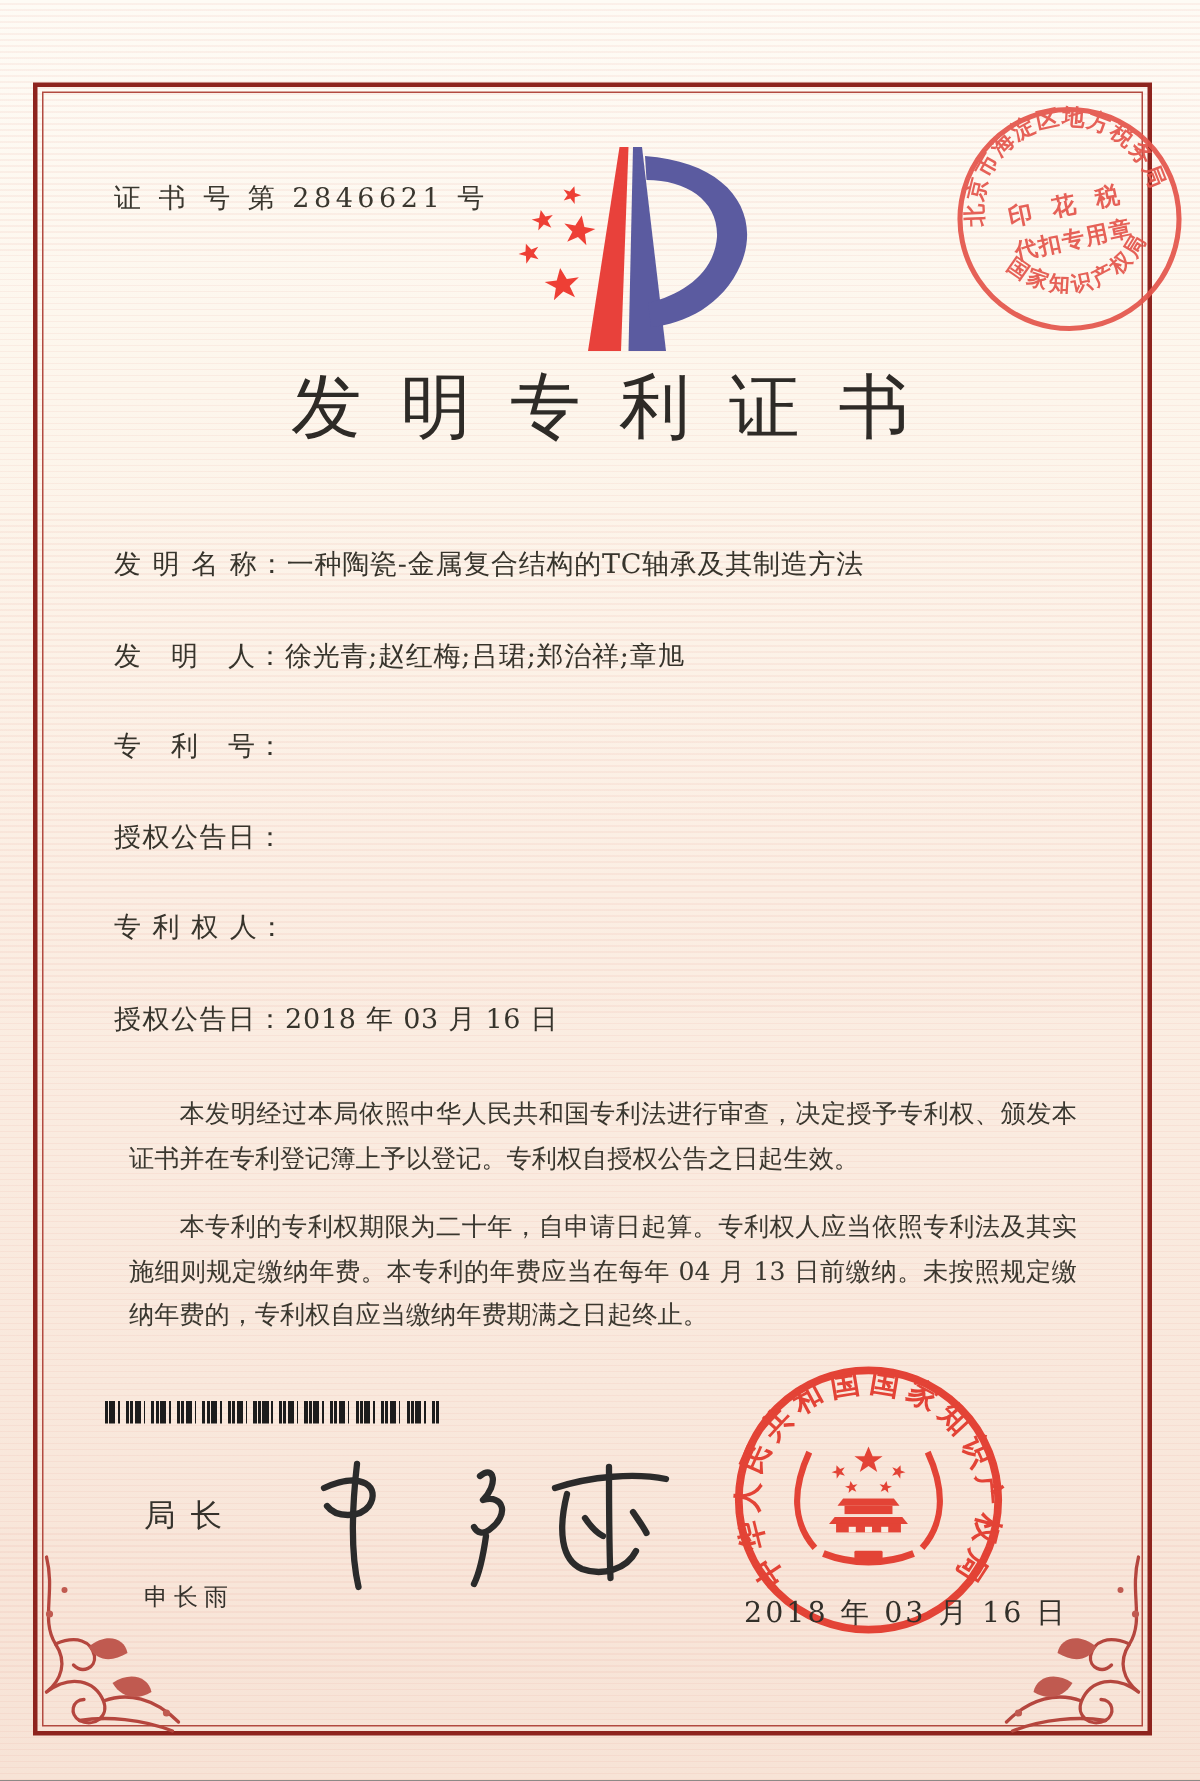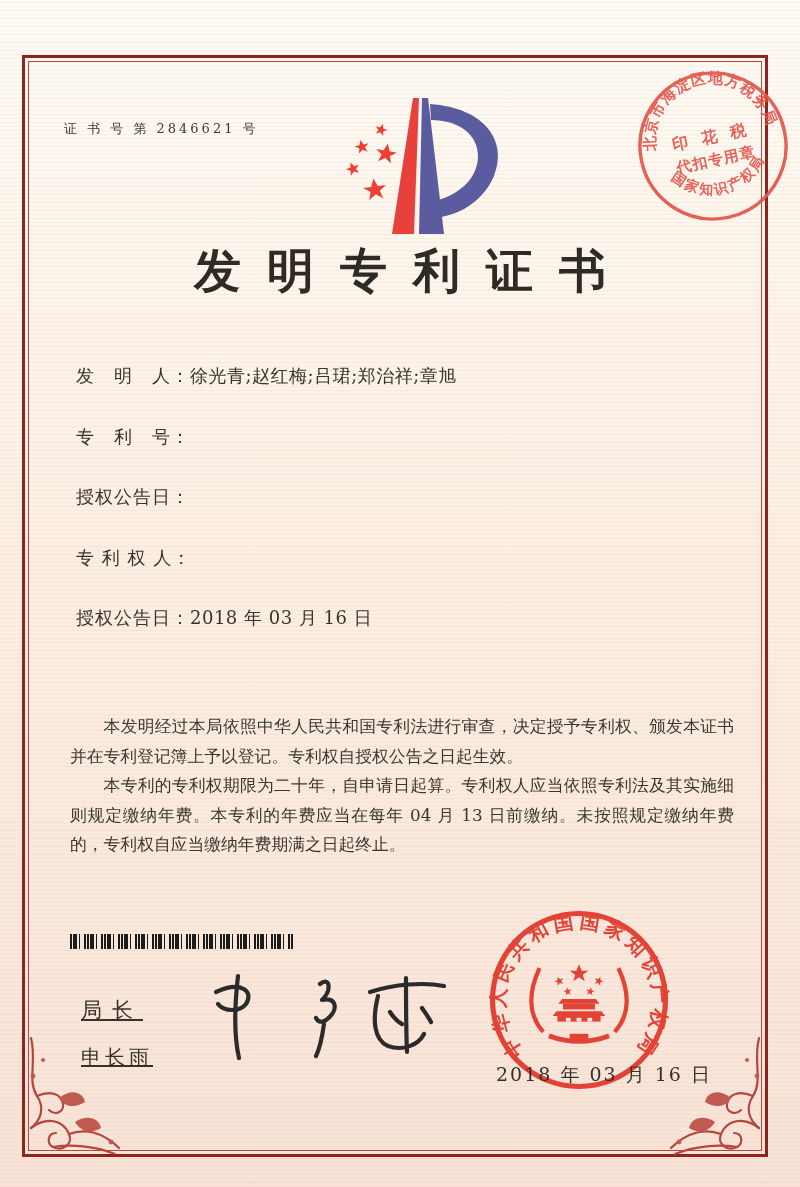--- a/index.html
+++ b/index.html
@@ -12,45 +12,45 @@
   }
   
   .frame-outer{position:absolute;left:22px;top:55px;width:746px;height:1102px;
     border:3px solid #8e241e;box-sizing:border-box;}
   .frame-inner{position:absolute;left:3px;top:3px;right:3px;bottom:3px;
     border:1px solid #b24a40;}
   .corner{position:absolute;width:120px;height:120px;}
   .corner.bl{left:-2px;bottom:-2px;}
   .corner.br{right:-2px;bottom:-2px;transform:scaleX(-1);}
   
-  .cert-no{position:absolute;left:64px;top:120px;font-size:13px;letter-spacing:3px;color:#3a372f;}
+  .cert-no{position:absolute;left:76px;top:120px;font-size:18px;letter-spacing:3px;color:#3a372f;}
   .logo{position:absolute;left:318px;top:90px;width:200px;height:148px;}
   .tax-stamp{position:absolute;left:633px;top:66px;width:160px;height:160px;transform:rotate(-12deg);opacity:.92;}
   .title{position:absolute;left:0;right:0;top:240px;text-align:center;
-    font-size:47px;font-weight:700;letter-spacing:26px;text-indent:26px;color:#2e2b27;}
+    font-size:47px;font-weight:400;letter-spacing:26px;text-indent:26px;color:#2e2b27;}
   
   .fields{position:absolute;left:76px;top:364px;width:660px;}
   .field{height:60.5px;font-size:18px;display:flex;align-items:flex-start;color:#37342c;}
   .field .lab{white-space:pre;letter-spacing:1px;}
   .field .val{letter-spacing:.5px;}
   
   .body-text{position:absolute;left:70px;top:712px;width:664px;font-size:16.8px;
     line-height:29.6px;text-align:justify;color:#3a372f;}
-  .body-text p{margin:0;text-indent:2em;}
+  .body-text p{margin:16px;text-indent:2em;}
   
   .barcode{position:absolute;left:70px;top:934px;width:223px;height:15px;
     background:repeating-linear-gradient(90deg,
       #1c1c1c 0 2px, rgba(0,0,0,0) 2px 3px,
       #1c1c1c 3px 7px, rgba(0,0,0,0) 7px 9px,
       #1c1c1c 9px 10px, rgba(0,0,0,0) 10px 14px,
       #1c1c1c 14px 16px, rgba(0,0,0,0) 16px 17px);}
-  .director{position:absolute;left:81px;top:996px;
-    font-family:"DejaVu Sans","Liberation Sans",sans-serif;color:#35322c;text-decoration:underline;}
+  .director{position:absolute;left:96px;top:996px;
+    font-family:"DejaVu Sans","Liberation Sans",sans-serif;color:#35322c;}
   .director .row1{font-size:21px;letter-spacing:10px;}
-  .director .row2{font-size:20px;letter-spacing:4px;margin-top:20px;}
+  .director .row2{font-size:16px;letter-spacing:4px;margin-top:31px;}
   .signature{position:absolute;left:192px;top:962px;width:268px;height:108px;}
   .seal{position:absolute;left:485px;top:906px;width:188px;height:188px;opacity:.95;}
   .seal-date{position:absolute;left:496px;top:1062px;font-size:19px;letter-spacing:2px;color:#33302a;z-index:5;}
 </style>
 </head>
 <body>
 
 <div class="page">
 
   <div class="frame-outer">
@@ -125,20 +125,24 @@
       <textPath href="#taxBottom" startOffset="50%" text-anchor="middle">国家知识产权局</textPath>
     </text>
     <text x="80" y="76" text-anchor="middle" font-size="16" font-weight="bold" fill="#e4554b" letter-spacing="4" font-family="DejaVu Sans, sans-serif">印 花 税</text>
     <text x="80" y="99" text-anchor="middle" font-size="15" font-weight="bold" fill="#e4554b" letter-spacing="1" font-family="DejaVu Sans, sans-serif">代扣专用章</text>
   </svg>
 
   <div class="title">发明专利证书</div>
 
   <div class="fields">
     <div class="field">
+      <span class="lab">发 明 名 称：</span>
+      <span class="val">一种陶瓷-金属复合结构的TC轴承及其制造方法</span>
+    </div>
+    <div class="field">
       <span class="lab">发　明　人：</span>
       <span class="val">徐光青;赵红梅;吕珺;郑治祥;章旭</span>
     </div>
     <div class="field">
       <span class="lab">专　利　号：</span>
     </div>
     <div class="field">
       <span class="lab">授权公告日：</span>
     </div>
     <div class="field">

